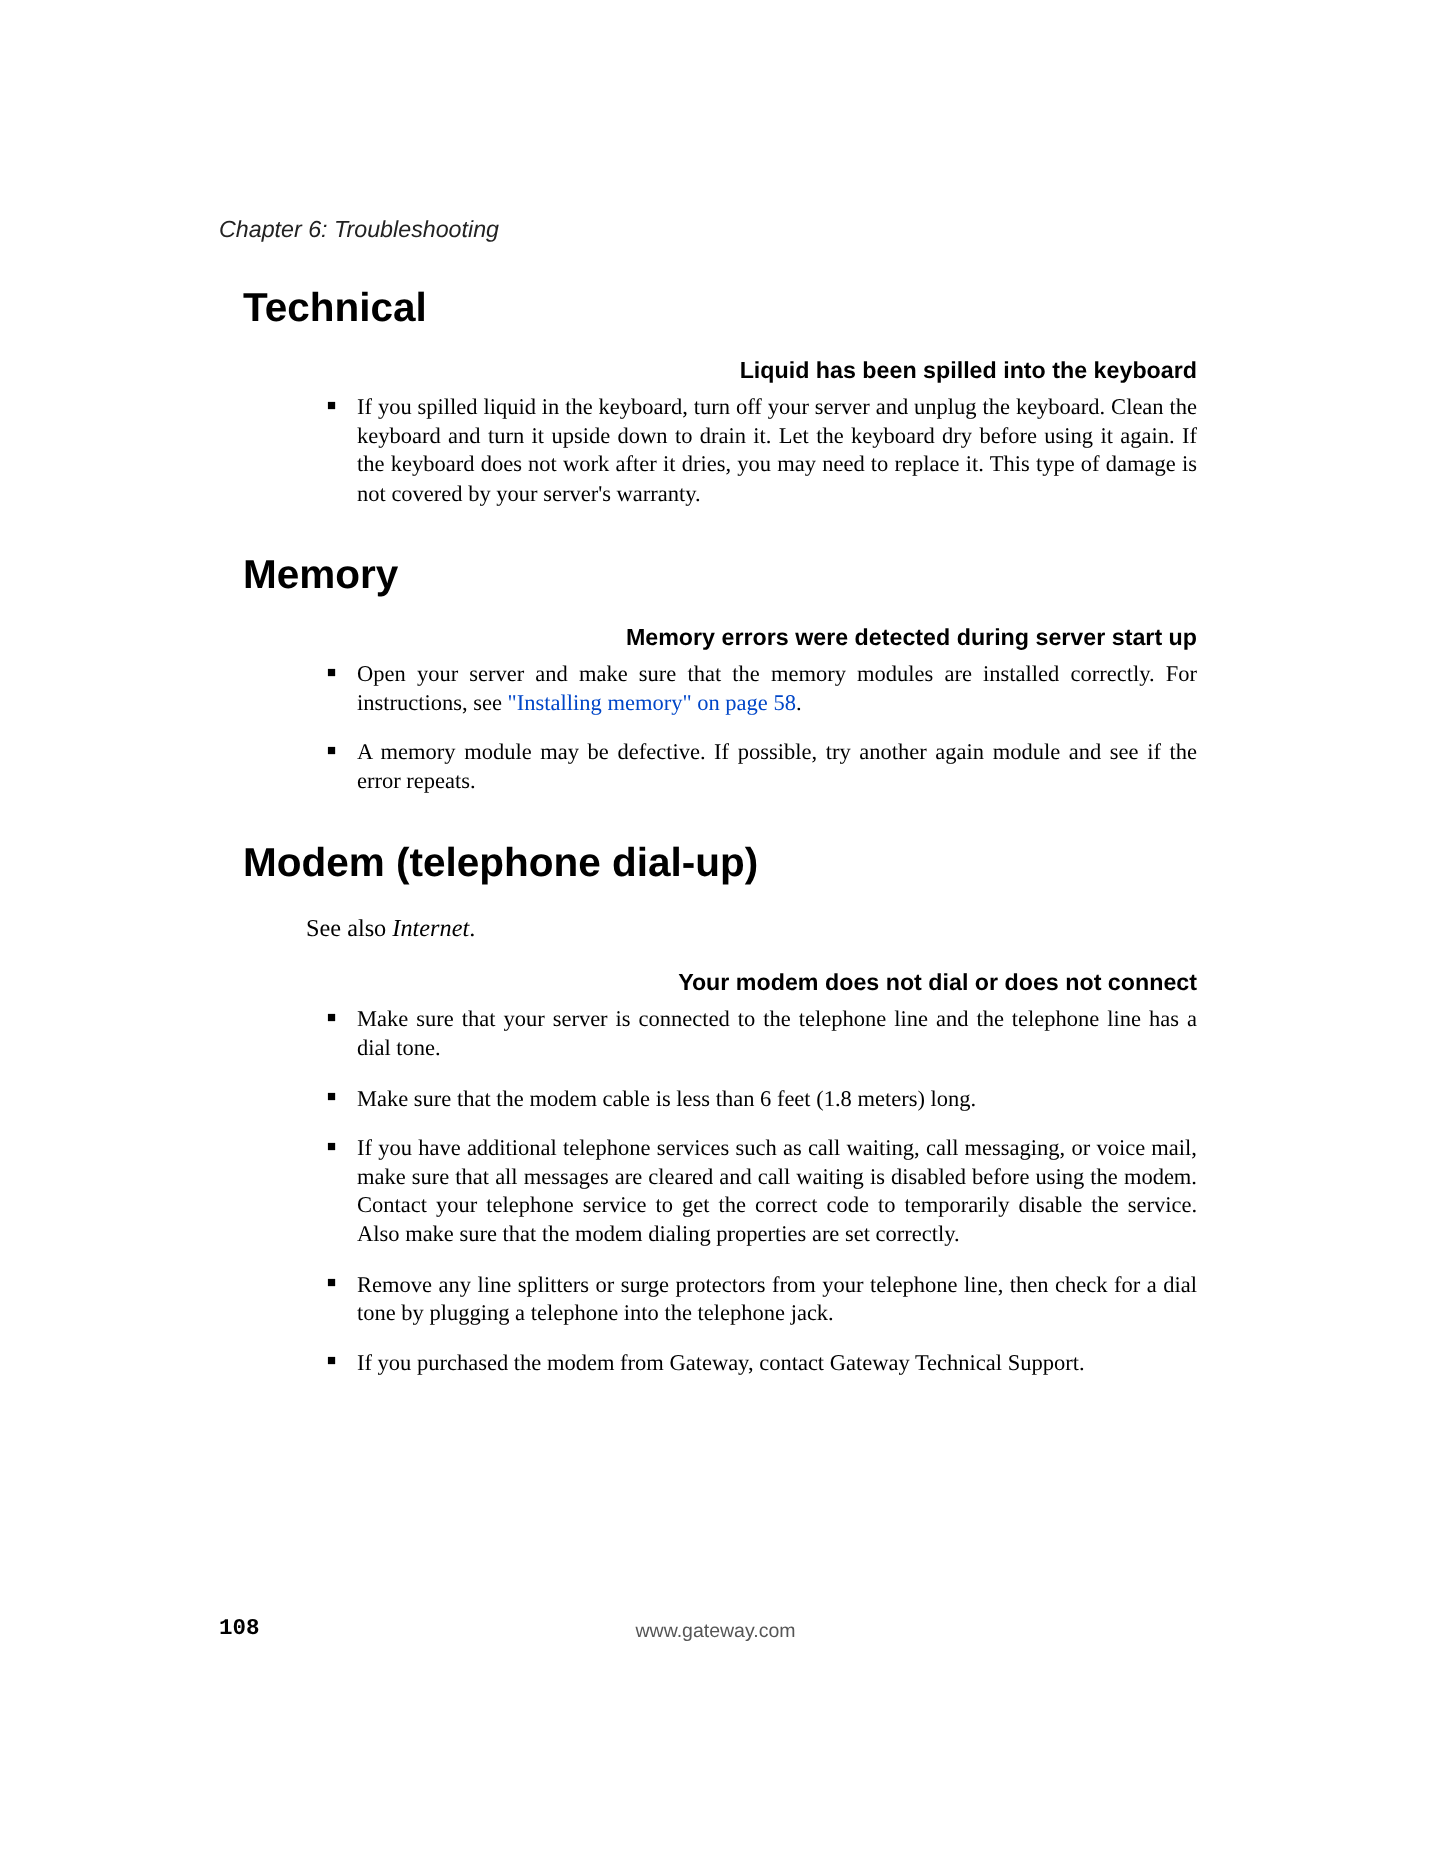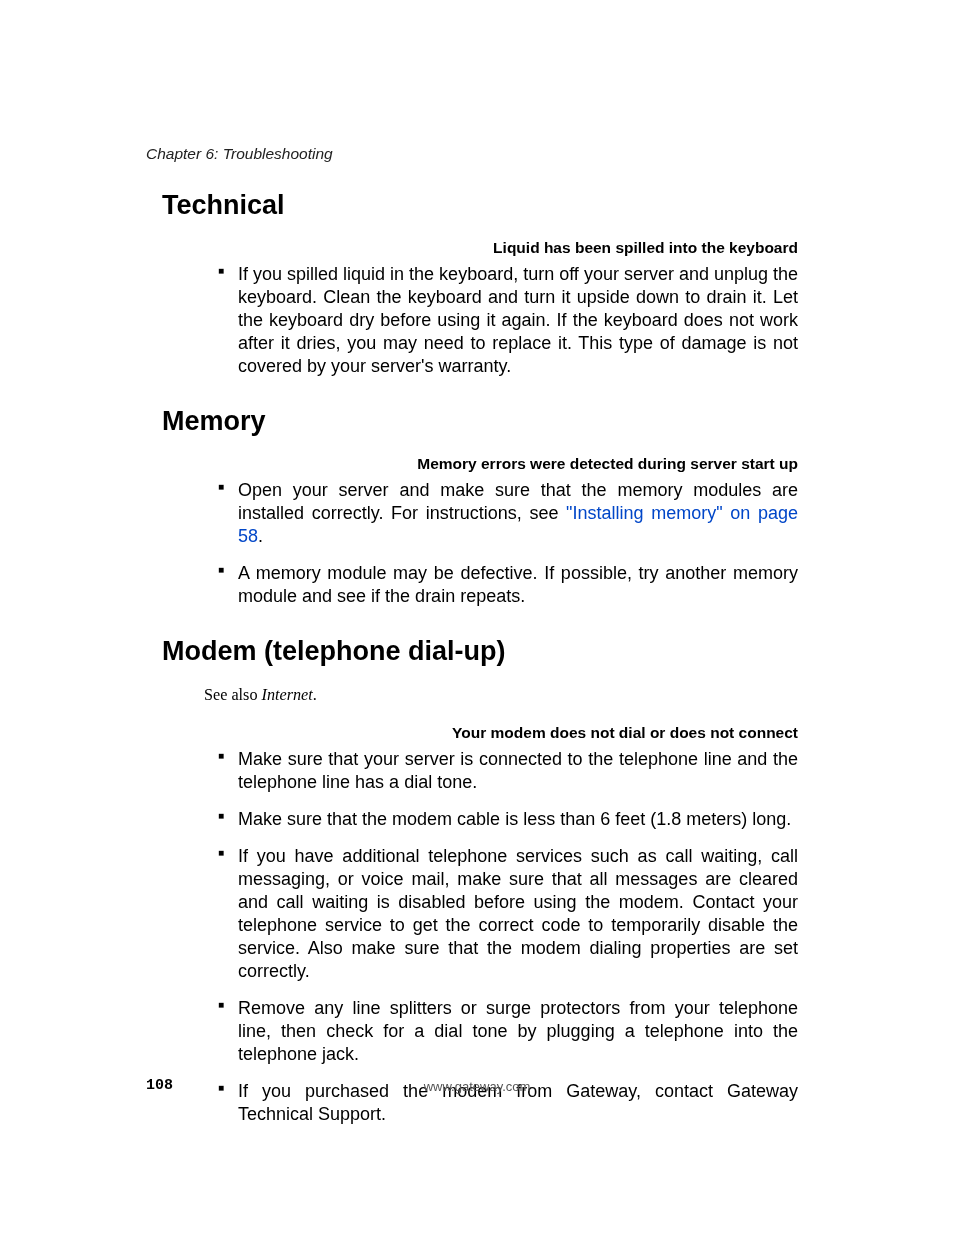--- a/index.html
+++ b/index.html
@@ -46,24 +46,24 @@
     color: #000;
     text-align: right;
   }
   ul.bullets {
     list-style: none;
     margin-left: 0;
   }
   ul.bullets li {
     position: relative;
     padding-left: 34px;
-    font-size: 18px;
+    font-size: 15px;
     line-height: 1.28;
     margin-bottom: 14px;
-    font-family: Liberation Sans, sans-serif;
+    font-family: Liberation Serif, serif;
     color: #000;
     text-align: justify;
   }
   ul.bullets li::before {
     content: "■";
     position: absolute;
     left: 14px;
     top: 2px;
     font-size: 10px;
     color: #000;
@@ -114,21 +114,21 @@
     </ul>
   </div>
 
   <h2 class="section-title">Memory</h2>
   <div class="subsection">
     <div class="sub-title">Memory errors were detected during server start up</div>
     <ul class="bullets">
       <li>
         <span>Open your server and make sure that the memory modules are installed correctly. For instructions, see </span><a class="xref">"Installing memory" on page 58</a><span>.</span>
       </li>
-      <li>A memory module may be defective. If possible, try another memory module and see if the drain repeats.</li>
+      <li>A memory module may be defective. If possible, try another again module and see if the error repeats.</li>
     </ul>
   </div>
 
   <h2 class="section-title">Modem (telephone dial-up)</h2>
   <p class="body-para">
     <span>See also </span><em>Internet</em><span>.</span>
   </p>
   <div class="subsection">
     <div class="sub-title">Your modem does not dial or does not connect</div>
     <ul class="bullets">

